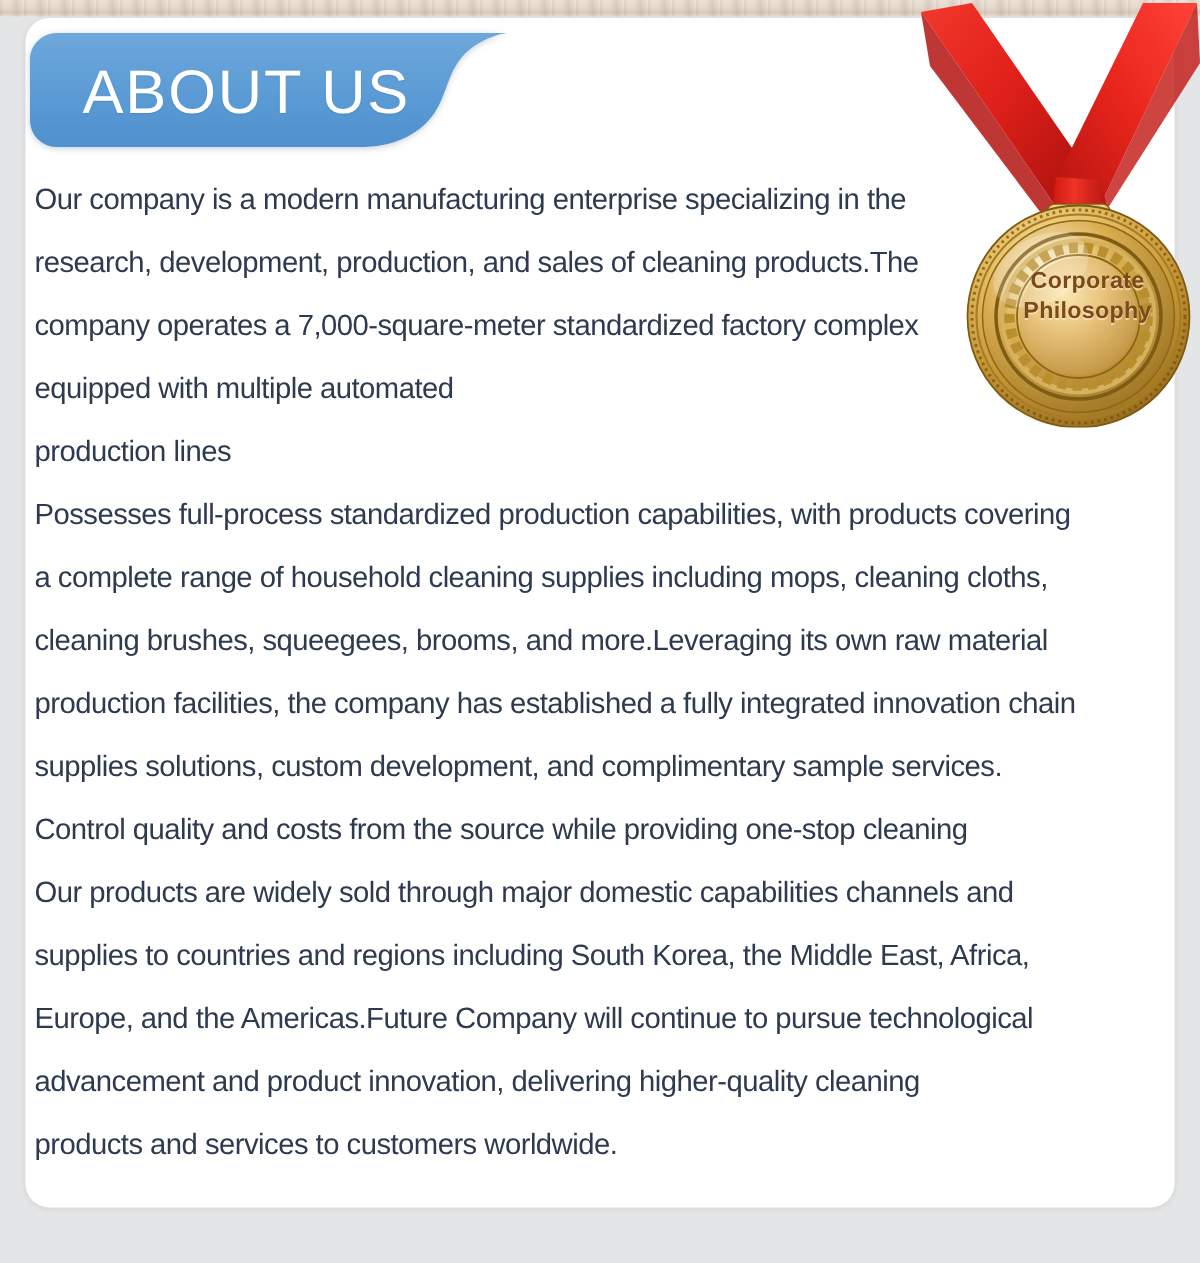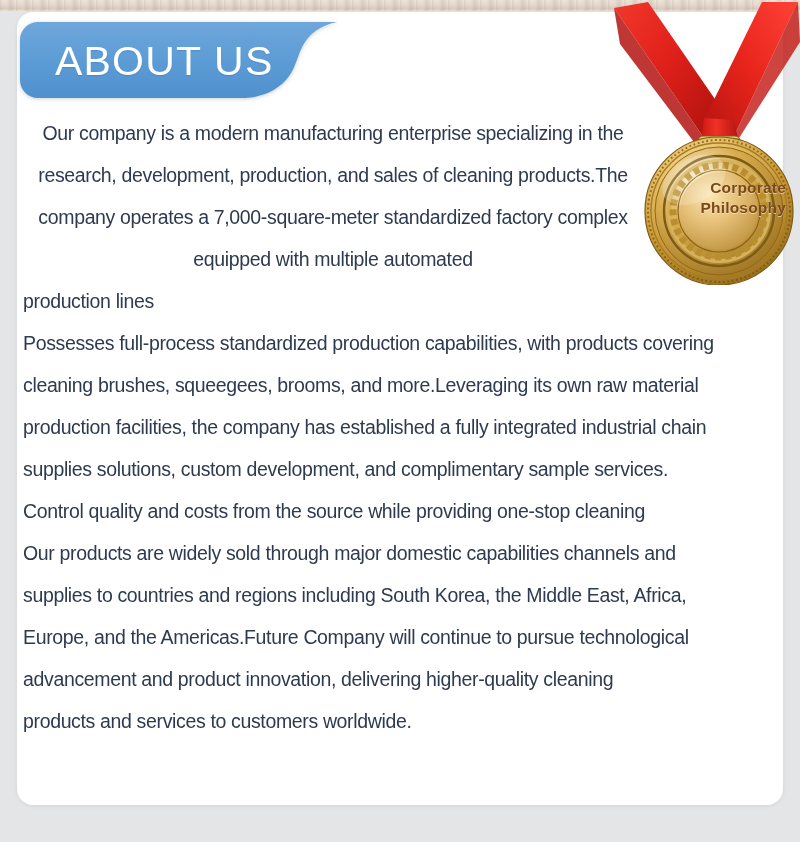--- a/index.html
+++ b/index.html
@@ -80,41 +80,41 @@
     z-index: 3;
     color: #2e3a4f;
     font-family: "Liberation Sans", sans-serif;
     font-size: 19.5px;
     line-height: 42px;
     font-weight: 400;
     letter-spacing: -0.35px;
   }
   #about-body .para { margin: 0; }
   #about-body .line { white-space: nowrap; }
-  #about-body .p1 { width: 620px; white-space: normal; text-align: center; }
+  #about-body .p1 { width: 620px; white-space: normal; }
 
   
   #medal-group {
     position: absolute;
     left: 612px;
     top: 0px;
     width: 188px;
     height: 285px;
     z-index: 6;
     pointer-events: none;
   }
   #medal-group svg { display:block; }
 
   #medal-caption {
     position: absolute;
     left: 664px;
     top: 178px;
     width: 122px;
     z-index: 7;
-    text-align: right;
+    text-align: center;
     color: #7a4a1c;
     font-family: "Liberation Sans", sans-serif;
     font-size: 15.5px;
     font-weight: bold;
     line-height: 20px;
     letter-spacing: 0.2px;
     text-shadow: 0 1px 0 rgba(255,238,200,0.65);
   }
   #medal-caption .cl { display: block; }
 </style>
@@ -214,22 +214,23 @@
   <span class="cl">Philosophy</span>
 </div>
 
 <div id="about-body">
   <p class="para p1">Our company is a modern manufacturing enterprise specializing in the research, development, production, and sales of cleaning products.The company operates a 7,000-square-meter standardized factory complex equipped with multiple automated</p>
   <div class="para">
     <div class="line"> production lines</div>
   </div>
   <div class="para">
     <div class="line">Possesses full-process standardized production capabilities, with products covering</div>
+    <div class="line">a complete range of household cleaning supplies including mops, cleaning cloths,</div>
     <div class="line"> cleaning brushes, squeegees, brooms, and more.Leveraging its own raw material</div>
-    <div class="line">production facilities, the company has established a fully integrated industrial chain</div>
+    <div class="line">production facilities, the company has established a fully integrated innovation chain</div>
   </div>
   <div class="para">
     <div class="line">supplies solutions, custom development, and complimentary sample services.</div>
     <div class="line">Control quality and costs from the source while providing one-stop cleaning</div>
     <div class="line">Our products are widely sold through major domestic capabilities channels and</div>
     <div class="line">supplies to countries and regions including South Korea, the Middle East, Africa,</div>
     <div class="line"> Europe, and the Americas.Future Company will continue to pursue technological</div>
     <div class="line">advancement and product innovation, delivering higher-quality cleaning</div>
     <div class="line">products and services to customers worldwide.</div>
   </div>

